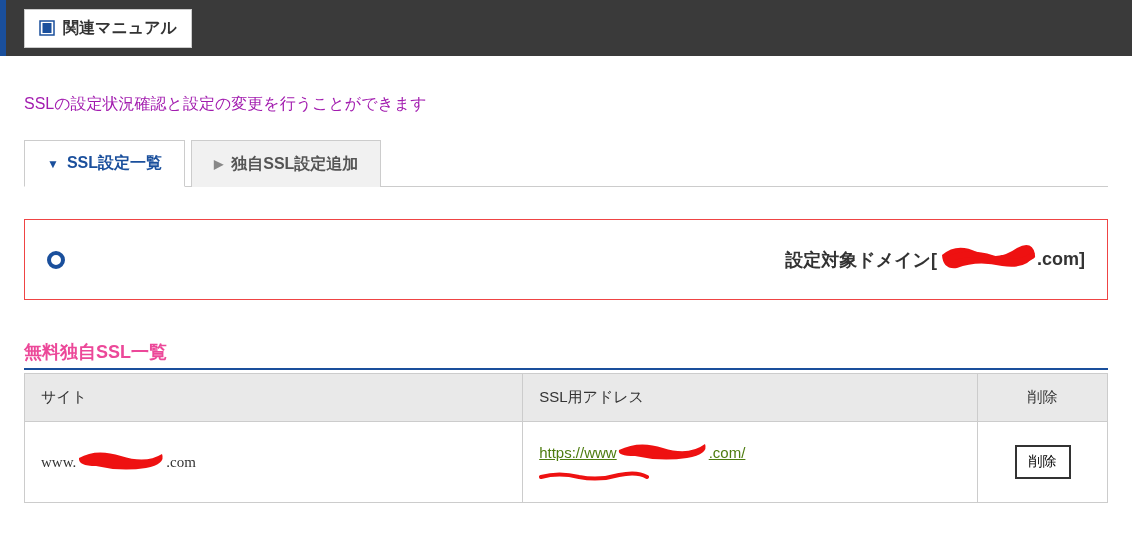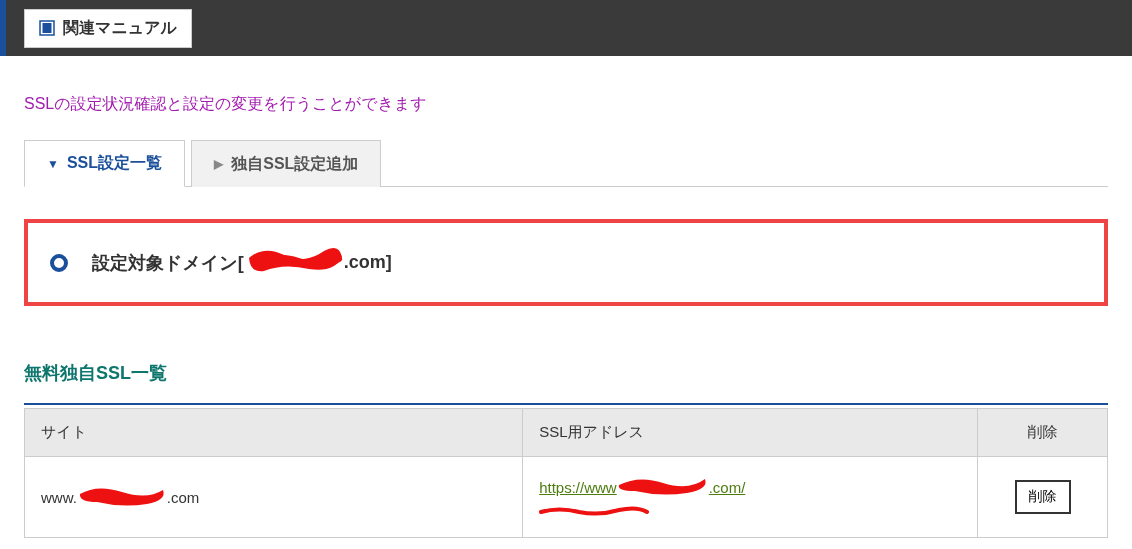--- a/index.html
+++ b/index.html
@@ -50,40 +50,41 @@
     .tab.active {
       background: #fff;
       color: #1a4f9c;
       border-bottom: 1px solid #fff;
     }
     .chev { font-size: 12px; }
     .tab.active .chev { color: #1a4f9c; }
     .tab:not(.active) .chev { color: #888; }
     .panel { margin-top: 32px; }
     .domain-box {
-      border: 4px solid #ef4444;
+      border: 1px solid #ef4444;
       padding: 20px 22px;
       display: flex;
       align-items: center;
       gap: 24px;
+      justify-content: space-between;
     }
     .domain-box .circle-icon {
       width: 18px; height: 18px;
       border: 4px solid #1a4f9c;
       border-radius: 50%;
       flex-shrink: 0;
     }
     .domain-text { font-size: 18px; font-weight: bold; color: #333; display: flex; align-items: center; white-space: nowrap; }
     .redacted-inline { display: inline-block; vertical-align: middle; }
     .section-title {
       font-size: 18px;
       font-weight: bold;
-      color: #0f766e;
-      margin-top: 55px;
-      padding-bottom: 18px;
+      color: #ec4899;
+      margin-top: 40px;
+      padding-bottom: 4px;
       border-bottom: 2px solid #1a4f9c;
     }
     table { width: 100%; border-collapse: collapse; margin-top: 3px; }
     table th {
       background: #e9e9e9;
       text-align: left;
       font-weight: normal;
       font-size: 15px;
       color: #333;
       padding: 14px 16px;
@@ -91,21 +92,21 @@
     }
     table td {
       font-size: 15px;
       padding: 18px 16px;
       border: 1px solid #ccc;
       vertical-align: middle;
     }
     .col-site { width: 46%; }
     .col-addr { width: 42%; }
     .col-del  { width: 12%; text-align: center; }
-    .site-cell { display: flex; align-items: center; white-space: nowrap; }
+    .site-cell { display: flex; align-items: center; white-space: nowrap; font-family: Liberation Serif, serif; }
     .addr-cell { display: flex; flex-direction: column; align-items: flex-start; }
     .ssl-link { color: #4d7c0f; text-decoration: underline; display: flex; align-items: center; white-space: nowrap; text-align: center; }
     .delete-btn {
       background: #fff;
       border: 2px solid #333;
       padding: 6px 12px;
       font-size: 14px;
       cursor: pointer;
     }
   </style>

